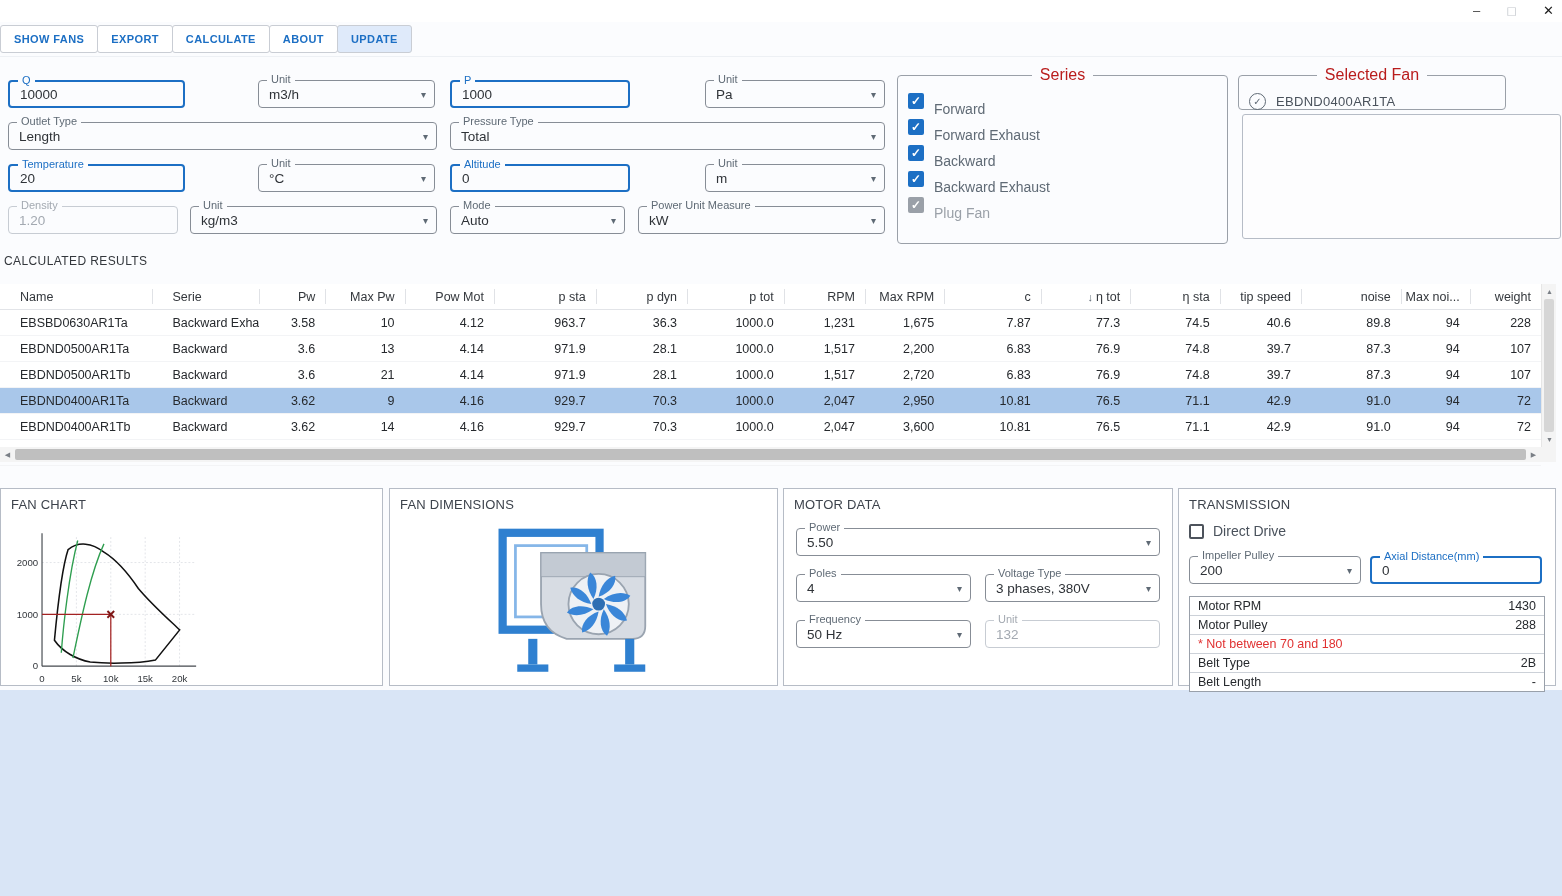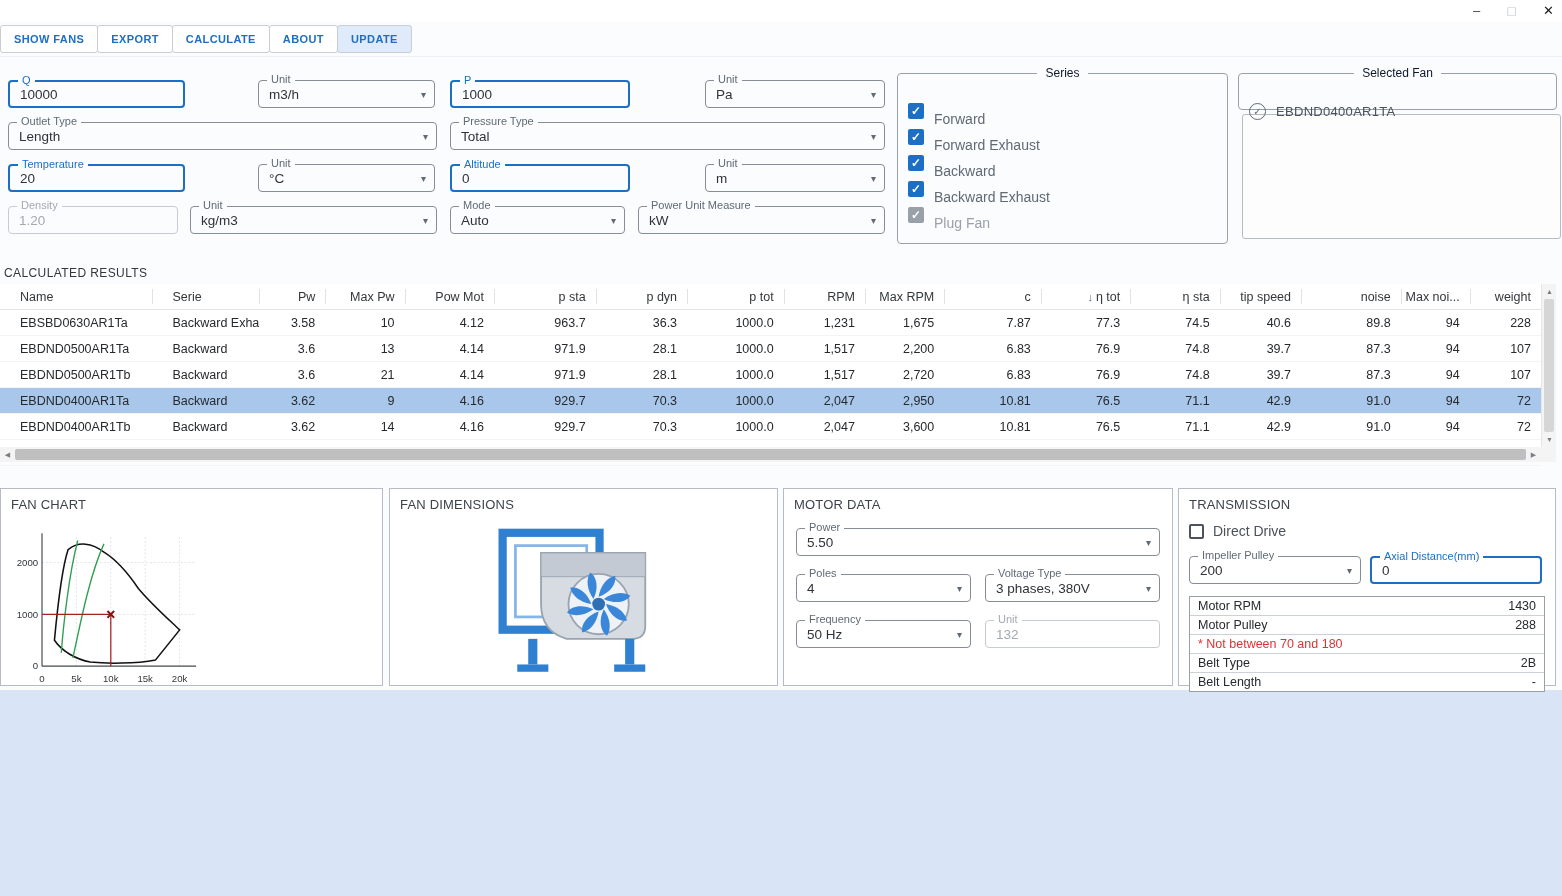--- a/index.html
+++ b/index.html
@@ -38,39 +38,39 @@
   .mfield.disabled .mlabel{color:#a3a9b1;}
   .mfield.disabled .mvalue{color:#a3a9b1;}
 
   
   .top-section{position:absolute;left:0;top:56px;width:1562px;height:200px;display:flex;}
   .inputs-panel{width:893px;box-sizing:border-box;padding:24px 0 0 8px;}
   .irow{display:flex;margin-bottom:14px;}
   .sp{flex:0 0 auto;}
 
   fieldset.fs{border:1px solid #9aa0a8;border-radius:4px;margin:10px 0 0 4px;padding:2px 10px 4px;box-sizing:border-box;background:transparent;}
-  fieldset.fs legend{margin:16px auto;padding:0 8px;font-size:12px;color:#0f172a;}
+  fieldset.fs legend{margin:2px auto;padding:0 8px;font-size:16px;color:#b91c1c;}
   .series-fieldset{width:331px;height:178px;}
   .series-row{display:flex;align-items:center;height:26px;cursor:pointer;}
   .cbox{width:16px;height:16px;border-radius:2px;background:#1c6fc4;color:#fff;font-size:12px;font-weight:bold;
     display:flex;align-items:center;justify-content:center;line-height:16px;}
   .cbox.dis{background:#9aa0a8;}
   .series-label{margin-left:10px;font-size:14px;color:#5f6a75;margin-top:16px;}
   .series-row.disabled .series-label{color:#9aa0a8;}
 
   .selfan-col{margin-left:10px;width:319px;}
-  .selfan-fieldset{width:319px;height:44px;}
+  .selfan-fieldset{width:268px;height:44px;}
   .selfan-row{display:flex;align-items:center;height:26px;}
   .check-circle{width:17px;height:17px;border:1.8px solid #5f6a75;border-radius:50%;color:#5f6a75;
     display:flex;align-items:center;justify-content:center;font-size:10px;box-sizing:border-box;}
   .selfan-name{margin-left:10px;font-size:13px;color:#4a525c;letter-spacing:.3px;}
   .selfan-empty{margin:4px 0 0 4px;width:319px;height:125px;border:1px solid #b6bcc6;border-radius:3px;box-sizing:border-box;background:#fdfdfe;}
 
   
-  .results-title{position:absolute;left:4px;top:266px;font-size:12px;color:#33373c;letter-spacing:.4px;}
+  .results-title{position:absolute;left:4px;top:254px;font-size:12px;color:#33373c;letter-spacing:.4px;}
   .results-area{position:absolute;left:0;top:284px;width:1556px;height:178px;background:#fff;}
   table.results{border-collapse:collapse;table-layout:fixed;width:1541px;font-size:12.5px;}
   table.results th{height:23px;font-weight:normal;color:#33373c;position:relative;white-space:nowrap;overflow:hidden;border-bottom:1px solid #e2e4e8;}
   table.results th + th::before{content:"";position:absolute;left:0;top:5px;bottom:5px;width:1px;background:#e0e2e6;}
   table.results td{height:23px;color:#26292d;white-space:nowrap;overflow:hidden;border-bottom:1px solid #f3f4f6;}
   .al{text-align:left;padding-left:20px;}
   .ar{text-align:right;padding-right:10px;}
   tr.selected td{background:#a9c7ea;}
   .sort-arrow{color:#5f6a75;font-size:11px;margin-right:3px;}
 

